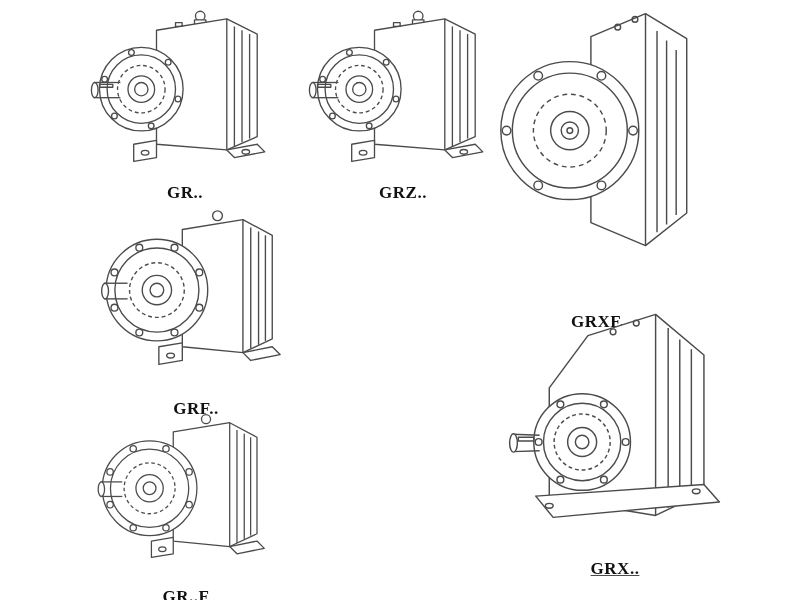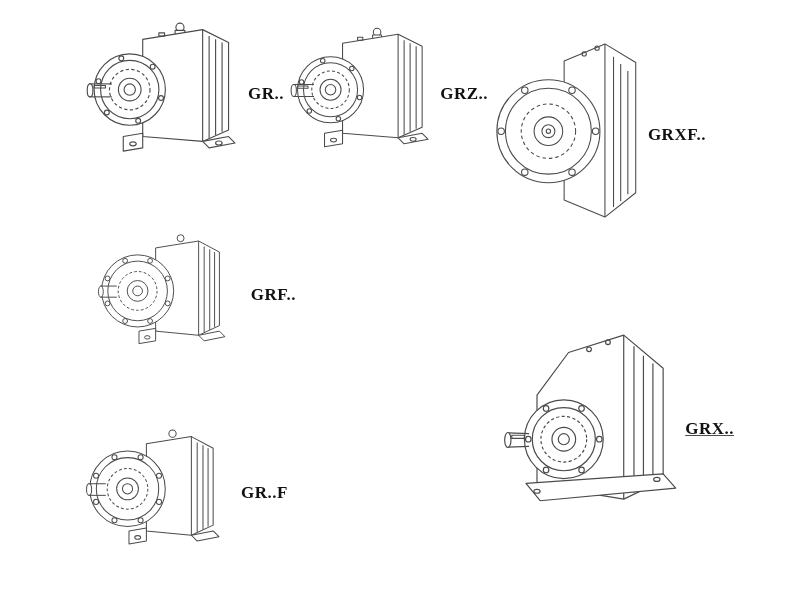--- a/index.html
+++ b/index.html
@@ -15,21 +15,21 @@
     font-family: "Liberation Serif", serif;
   }
   .canvas {
     position: absolute;
     inset: 0;
     background: var(--background, #ffffff);
   }
   .cell {
     position: absolute;
     display: flex;
-    flex-direction: row;
+    flex-direction: column;
     align-items: center;
   }
   .cell .drawing {
     display: block;
   }
   .caption {
     margin-top: 3px;
     font-weight: bold;
     font-size: 17px;
     letter-spacing: 0.5px;
@@ -189,28 +189,28 @@
     </defs>
   </svg>
 
   <div class="cell solid" style="left:86px; top:4px; width:198px;">
     <svg class="drawing" width="190" height="176">
       <use width="100%" height="100%" href="#gb-foot"></use>
     </svg>
     <div class="caption">GR..</div>
   </div>
 
-  <div class="cell solid" style="left:290px; top:4px; width:198px;">
+  <div class="cell solid" style="left:304px; top:4px; width:198px;">
     <svg class="drawing" width="190" height="176">
       <use width="100%" height="100%" href="#gb-foot"></use>
     </svg>
     <div class="caption">GRZ..</div>
   </div>
 
-  <div class="cell solid" style="left:494px; top:2px; width:212px;">
+  <div class="cell solid" style="left:494px; top:2px; width:212px;gap:45px;">
     <svg class="drawing" width="206" height="262">
       <use width="100%" height="100%" href="#gb-grxf"></use>
     </svg>
     <div class="caption">GRXF..</div>
   </div>
 
   <div class="cell solid" style="left:96px; top:206px; width:200px;gap:16px;">
     <svg class="drawing" width="196" height="174">
       <use width="100%" height="100%" href="#gb-flange"></use>
     </svg>

